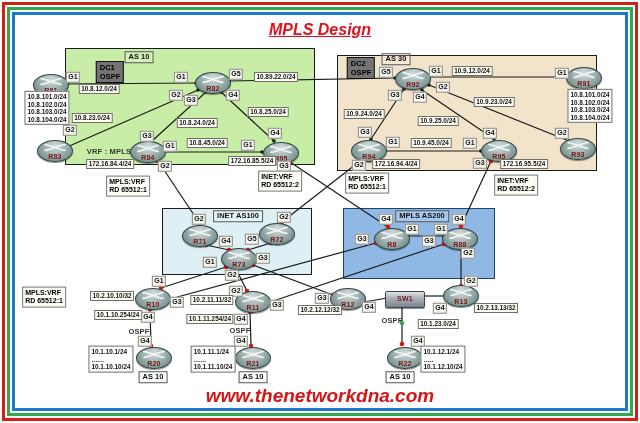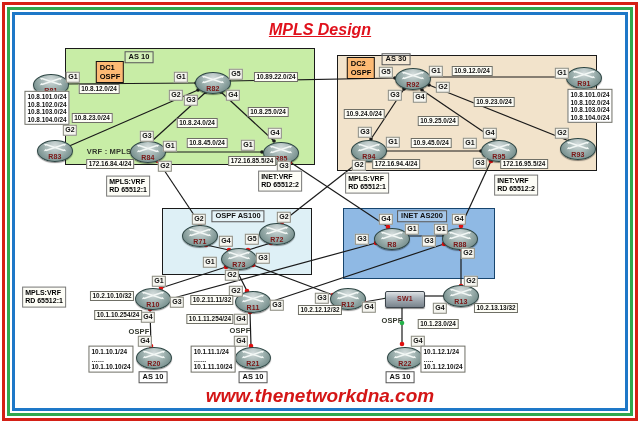--- a/index.html
+++ b/index.html
@@ -23,21 +23,21 @@
   .lbl{position:absolute;transform:translate(-50%,-50%);white-space:nowrap;}
   .port{background:#f5f5ef;border:1px solid #8a8a80;font-size:7px;font-weight:bold;color:#111;
         padding:0 1.5px;line-height:8.5px;}
   .net{background:#fdfdf6;border:1px solid #6f6f66;font-size:6.4px;font-weight:bold;color:#111;
         padding:0 1.5px;line-height:8px;}
   .tag{border:1px solid #555;font-size:7.5px;font-weight:bold;color:#111;background:rgba(255,255,255,.22);
         padding:0 3px;line-height:9.5px;}
   .plain{font-size:7.5px;font-weight:bold;color:#33382e;letter-spacing:.2px;}
   .ibox{background:#fff;border:1px solid #6f6f66;font-size:6.4px;font-weight:bold;color:#111;
         padding:1px 2px;line-height:7.6px;text-align:left;}
-  .dcbox{background:#fdba74;border:1.8px solid #111;font-size:7.5px;font-weight:bold;line-height:9px;
+  .dcbox{background:#737373;border:1.8px solid #111;font-size:7.5px;font-weight:bold;line-height:9px;
         padding:1px 3px;text-align:left;}
   .vrfbox{background:#fdfdf6;border:1px solid #777;font-size:7px;font-weight:bold;line-height:8.4px;
         padding:1px 2px;text-align:left;}
   #title{position:absolute;left:50%;top:30px;transform:translate(-50%,-50%);
          font-size:16px;font-weight:bold;font-style:italic;text-decoration:underline;text-align:right;}
   #footer{position:absolute;left:50%;top:396px;transform:translate(-50%,-50%);
           font-size:19px;font-weight:bold;font-style:italic;}
 </style>
 </head>
 <body>
@@ -397,22 +397,22 @@
     <div class="lbl net" style="left: 524px; top: 164px;">172.16.95.5/24</div>
     <div class="lbl net" style="left: 112px; top: 296px;">10.2.10.10/32</div>
     <div class="lbl net" style="left: 118px; top: 315px;">10.1.10.254/24</div>
     <div class="lbl net" style="left: 212px; top: 300px;">10.2.11.11/32</div>
     <div class="lbl net" style="left: 210px; top: 319px;">10.1.11.254/24</div>
     <div class="lbl net" style="left: 320px; top: 310px;">10.2.12.12/32</div>
     <div class="lbl net" style="left: 496px; top: 308px;">10.2.13.13/32</div>
     <div class="lbl net" style="left: 438px; top: 324px;">10.1.23.0/24</div>
     <div class="lbl tag" style="left: 139px; top: 57px;">AS 10</div>
     <div class="lbl tag" style="left: 396px; top: 59px;">AS 30</div>
-    <div class="lbl tag" style="left: 238px; top: 216px;">OSPF  AS100</div>
-    <div class="lbl tag" style="left: 422px; top: 216px;">INET AS200</div>
+    <div class="lbl tag" style="left: 238px; top: 216px;">INET  AS100</div>
+    <div class="lbl tag" style="left: 422px; top: 216px;">MPLS AS200</div>
     <div class="lbl tag" style="left: 153px; top: 377px;">AS 10</div>
     <div class="lbl tag" style="left: 253px; top: 377px;">AS 10</div>
     <div class="lbl tag" style="left: 400px; top: 377px;">AS 10</div>
     <div class="lbl plain" style="left: 109px; top: 151px; text-align: right;">VRF : MPLS</div>
     <div class="lbl plain" style="left: 139px; top: 331px;">OSPF</div>
     <div class="lbl plain" style="left: 240px; top: 330px;">OSPF</div>
     <div class="lbl plain" style="left: 392px; top: 320px;">OSPF</div>
     <div class="lbl dcbox" style="left: 110px; top: 72px;">
       <div>DC1</div>
       <div>OSPF</div>

